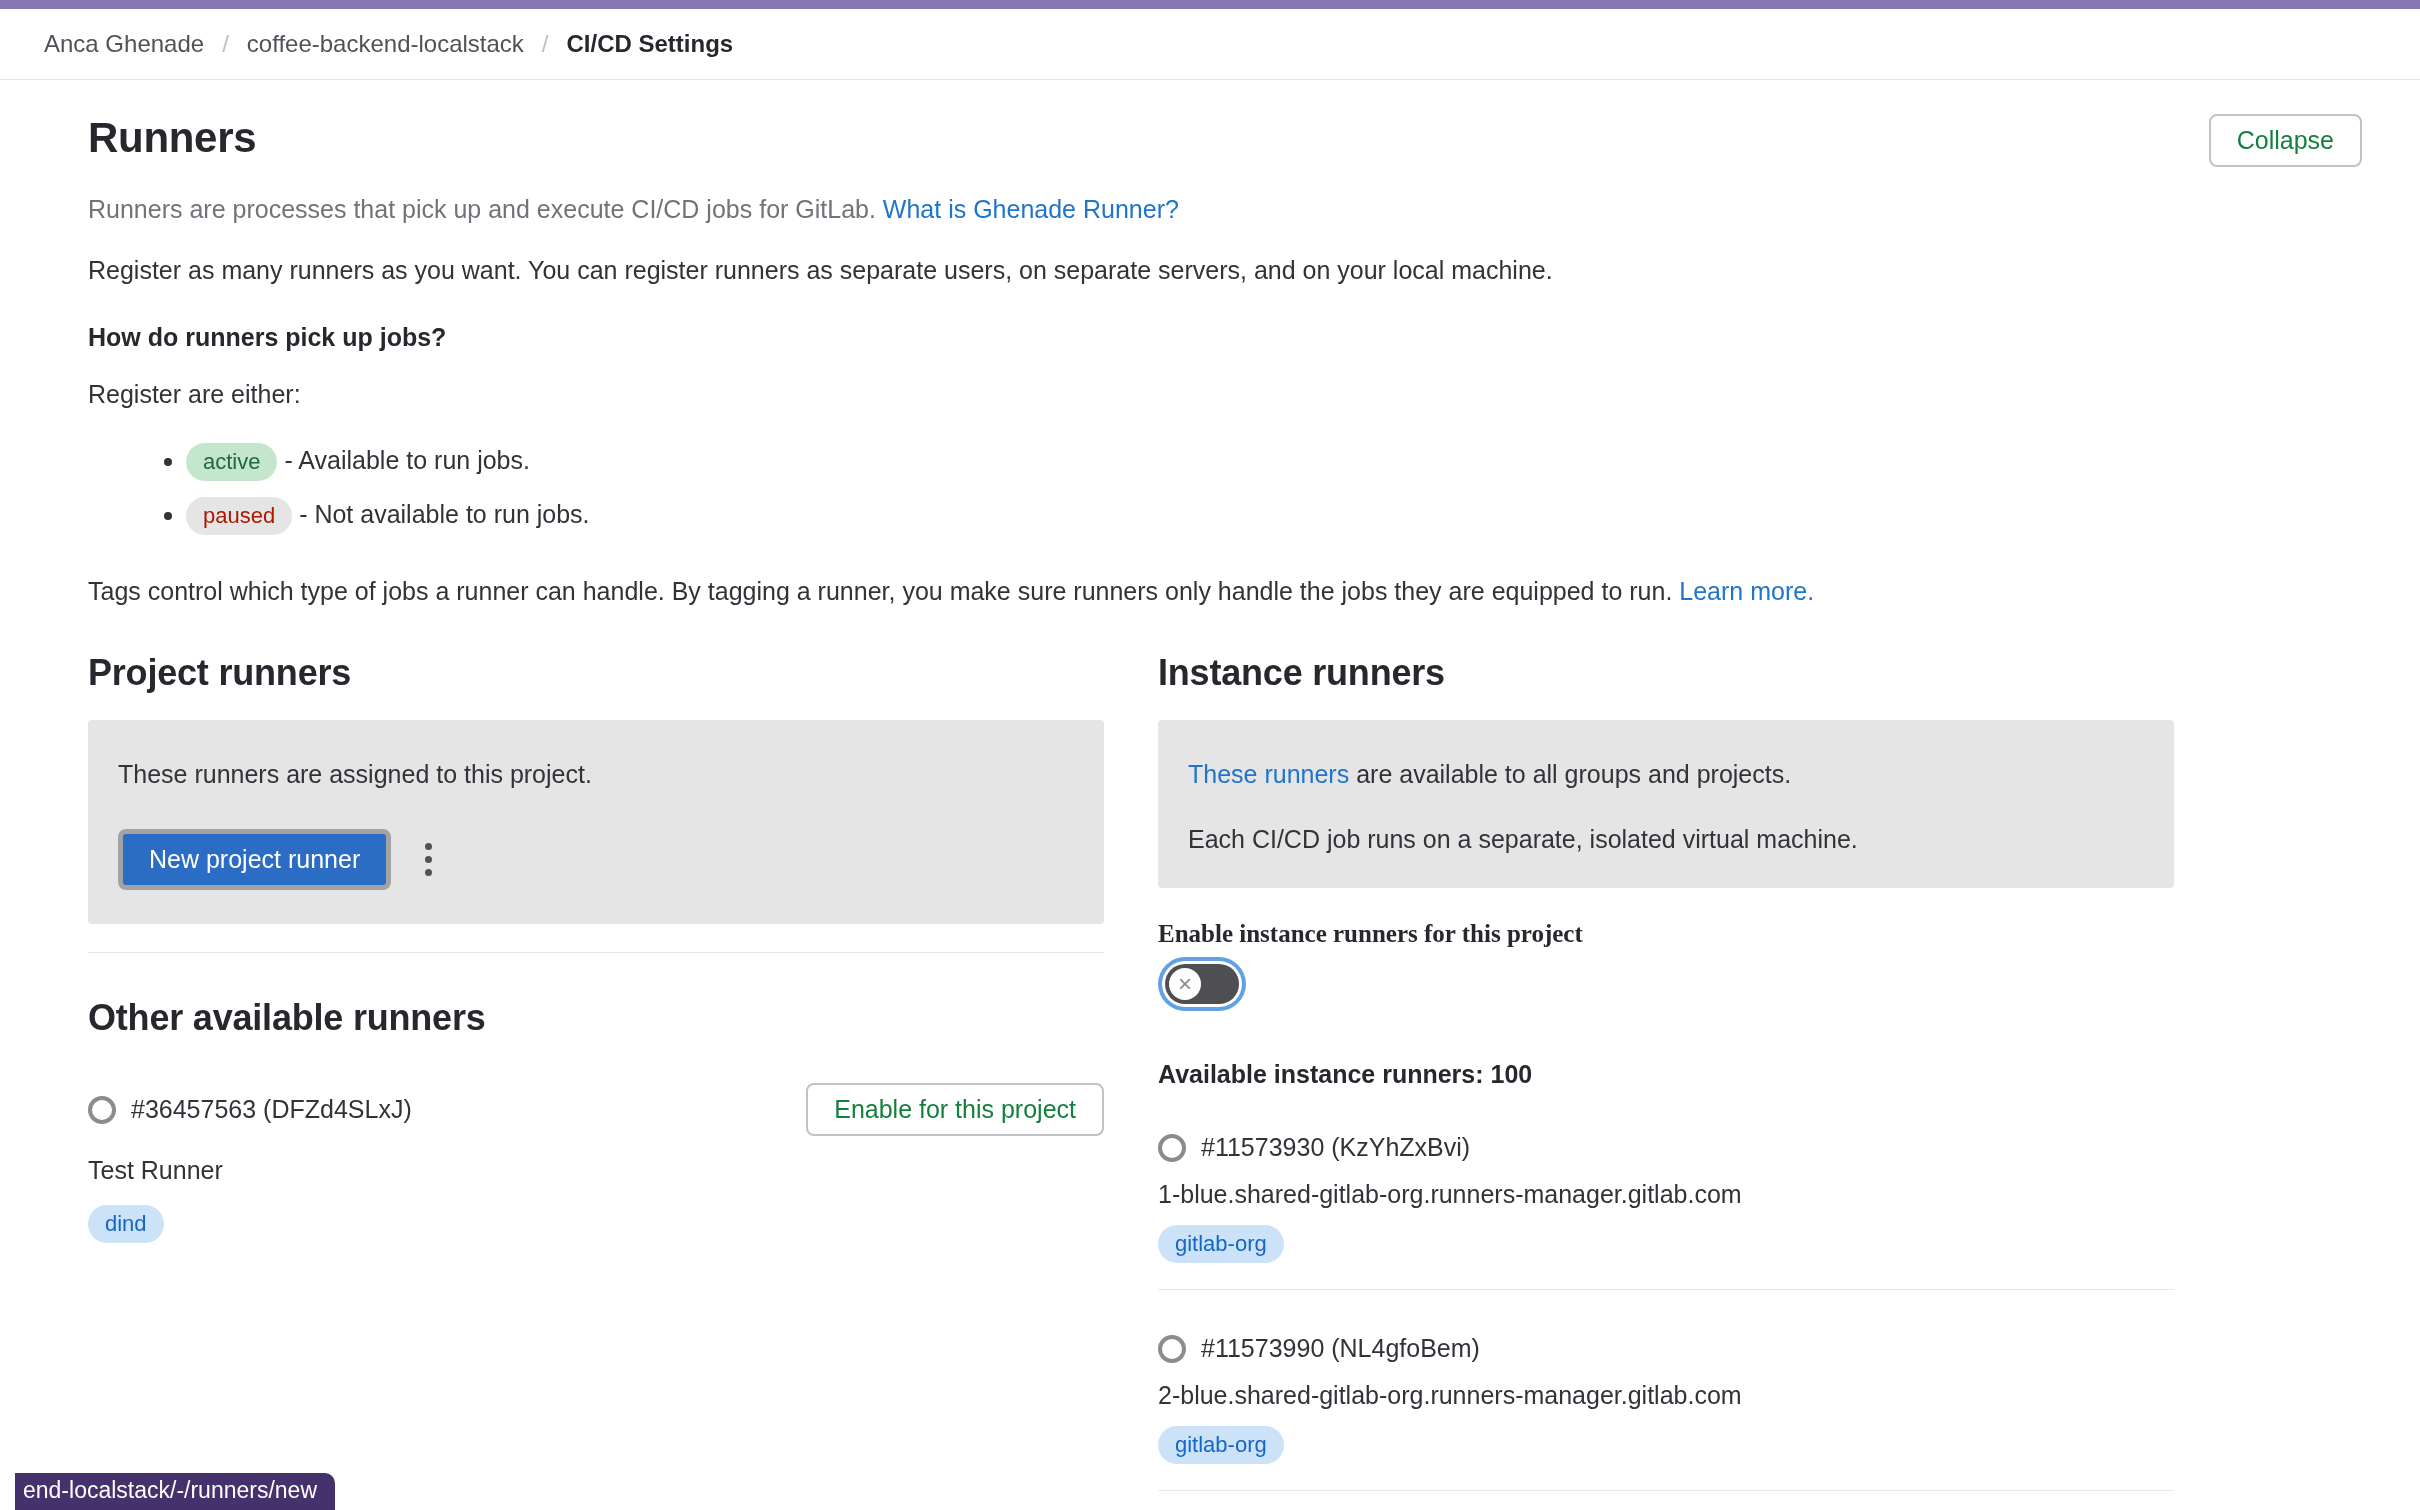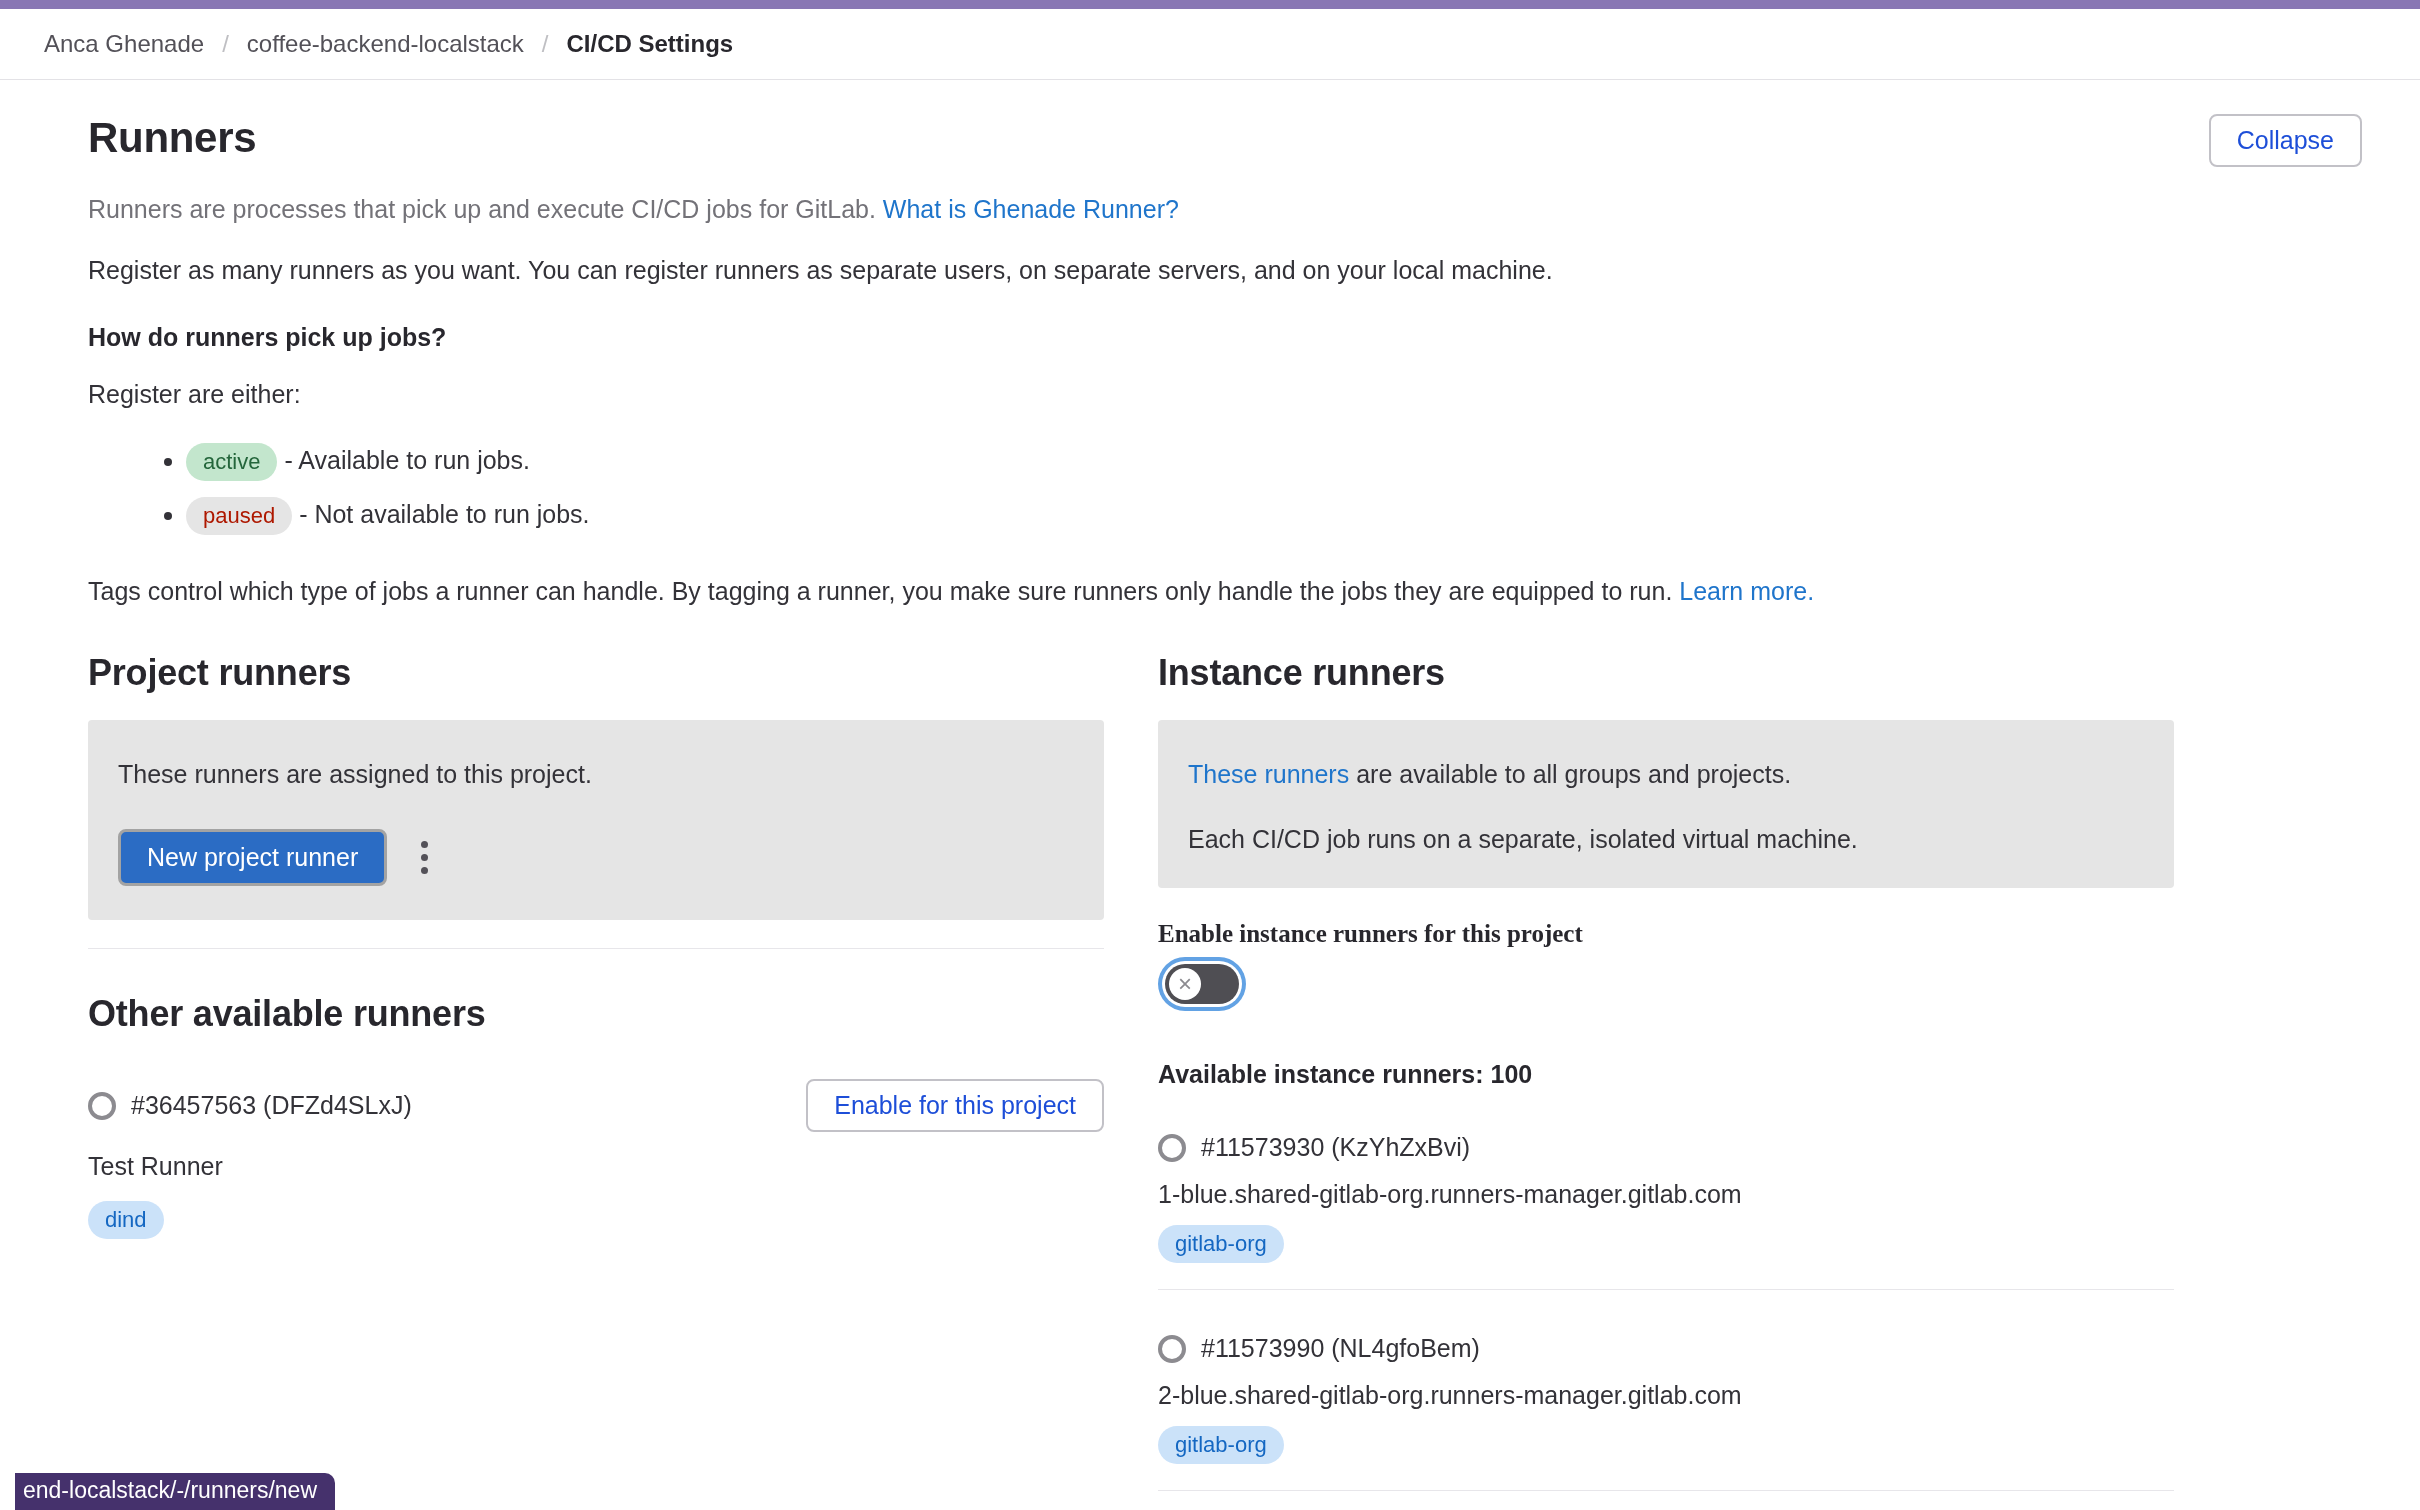--- a/index.html
+++ b/index.html
@@ -19,24 +19,24 @@
   .crumb-sep { color:#bfbfc3; }
   .crumb-current { color:#28272d; font-weight:700; }
 
   .main { padding:26px 58px 0 88px; }
 
   .header-row { display:flex; align-items:flex-start; justify-content:space-between; margin-top:8px; }
   h1.page-title { font-size:42px; font-weight:700; color:#28272d; letter-spacing:-0.3px; }
   .btn {
     display:inline-flex; align-items:center; justify-content:center;
     font-family:inherit; font-size:25px; border-radius:8px; cursor:pointer;
-    background:#fff; border:2px solid #c2c1c7; color:#1d4ed8; padding:10px 26px;
+    background:#fff; border:2px solid #c2c1c7; color:#15803d; padding:10px 26px;
   }
   .btn-confirm {
-    background:#2b6cc4; border:3px solid #a3a3a3; color:#fff; font-weight:500;
+    background:#2b6cc4; border:5px solid #a3a3a3; color:#fff; font-weight:500;
     padding:11px 26px;
   }
   .link { color:#1f75cb; text-decoration:none; cursor:pointer; }
 
   .intro-muted { margin-top:28px; color:#737278; font-size:25px; }
   .intro-dark  { margin-top:32px; color:#333238; font-size:25px; }
   .mini-heading { margin-top:38px; font-size:25px; font-weight:700; color:#28272d; }
   .either-line { margin-top:28px; font-size:25px; }
   ul.runner-states { margin:34px 0 0 98px; }
   ul.runner-states li { margin-bottom:16px; font-size:25px; color:#333238;margin-top:16px; }

